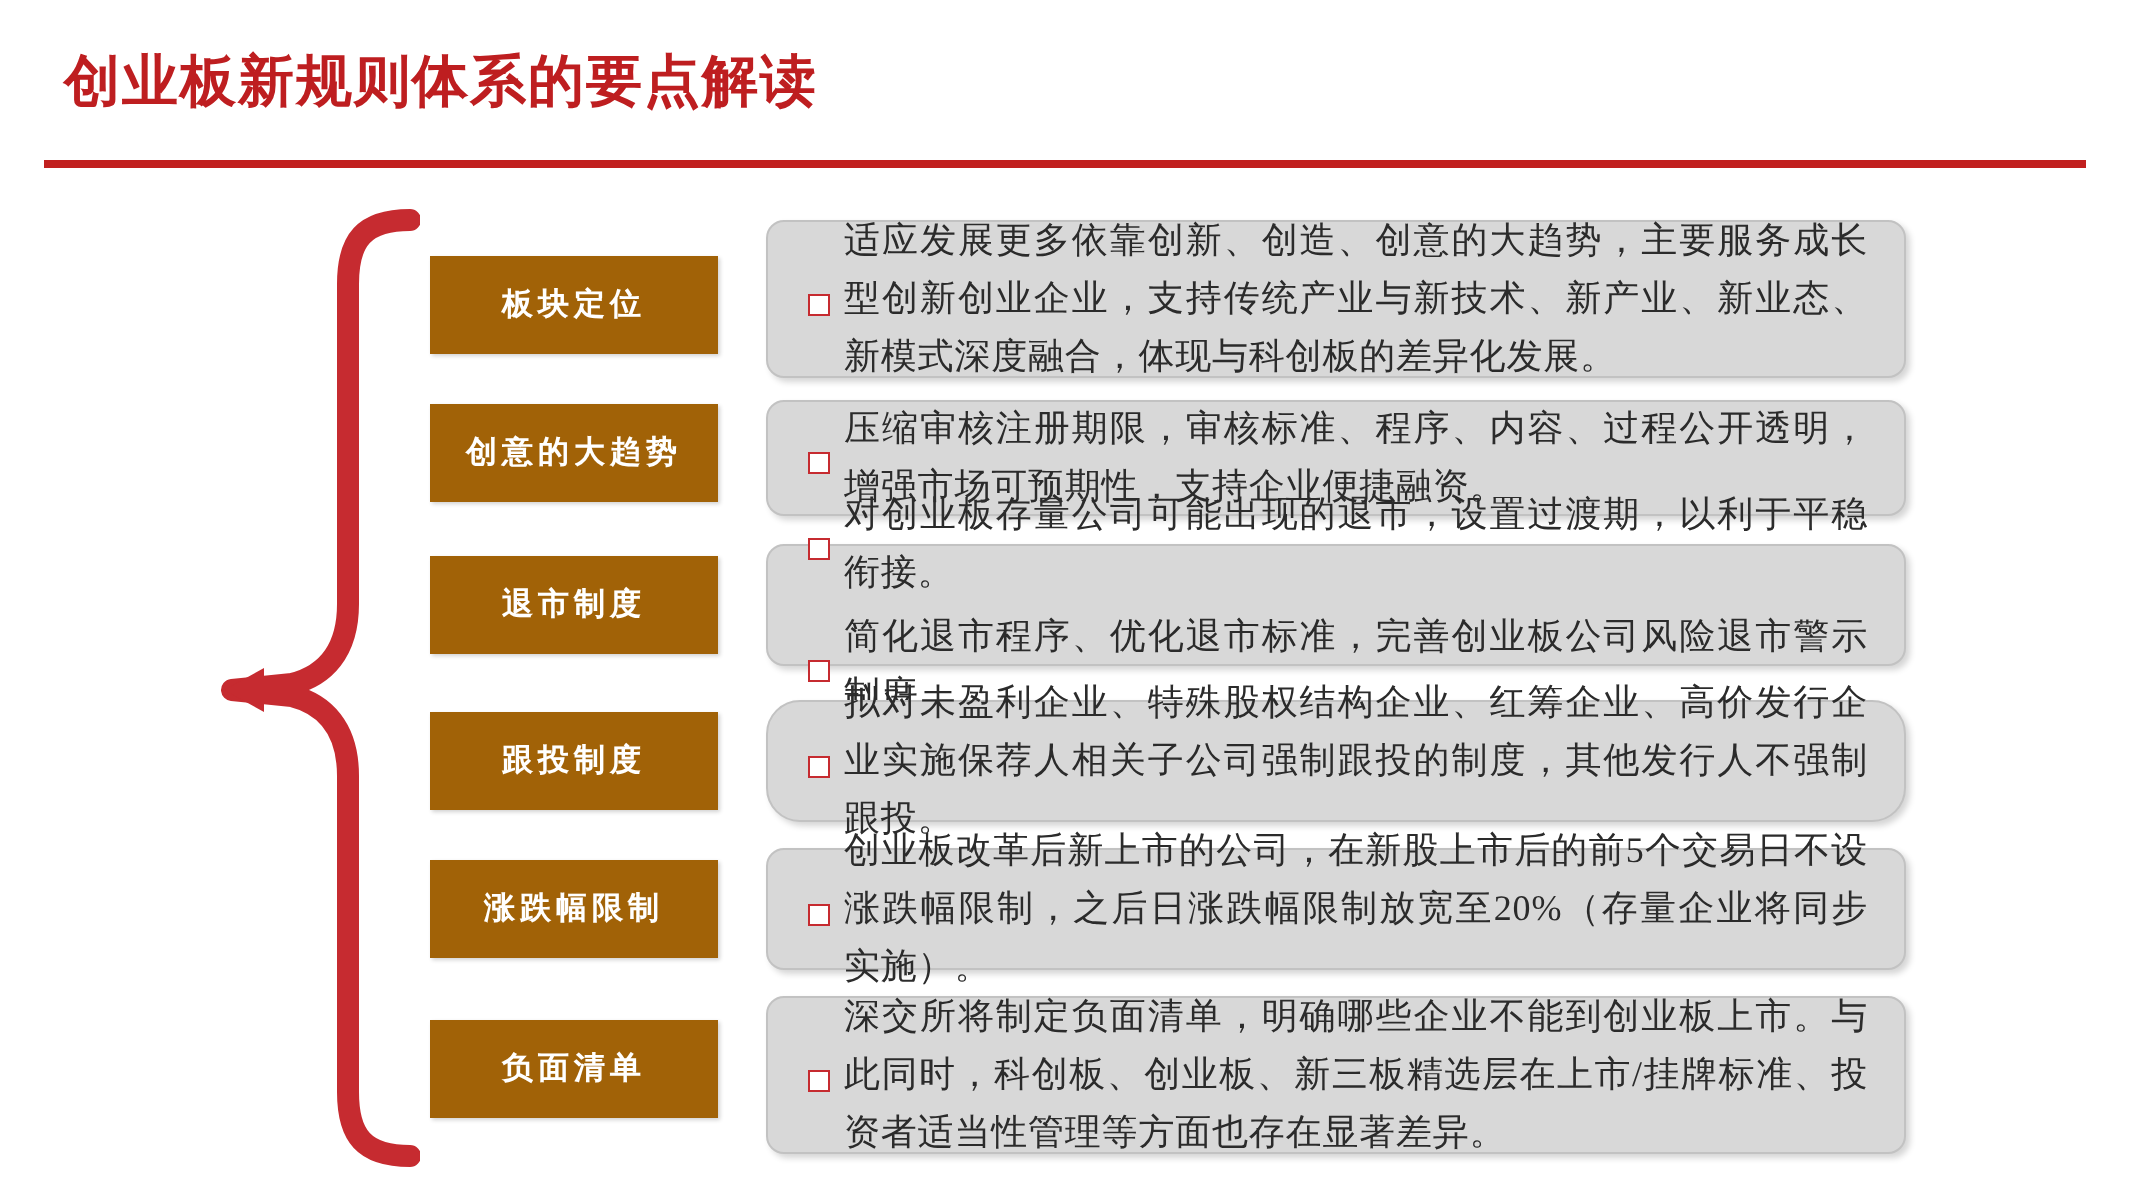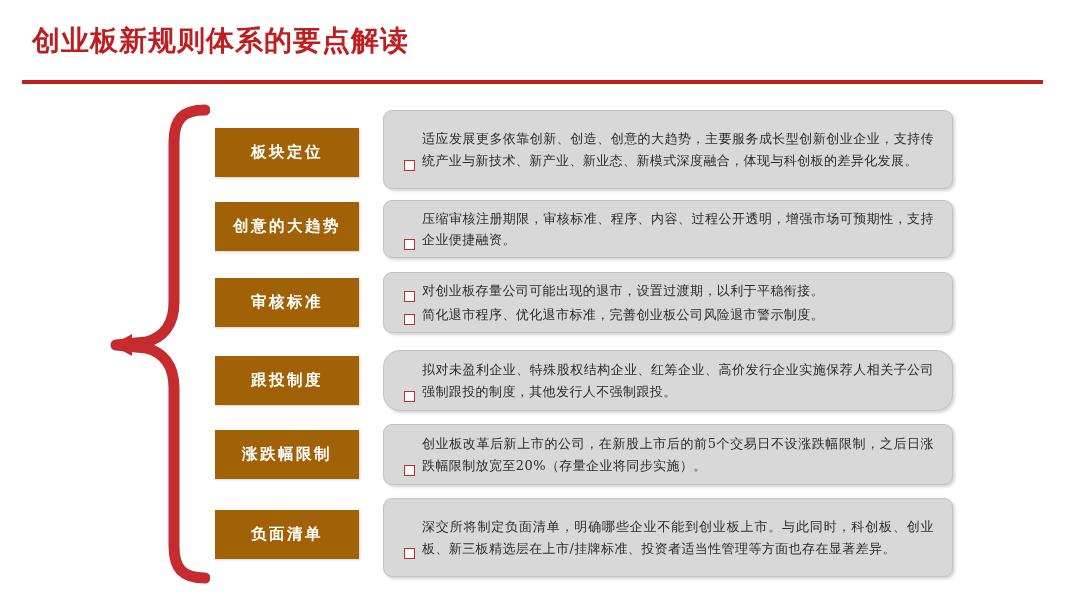--- a/index.html
+++ b/index.html
@@ -76,25 +76,26 @@
     border-radius: 9px;
     box-shadow: 2px 2px 3px rgba(0,0,0,0.17);
     box-sizing: border-box;
     display: flex;
     flex-direction: column;
     justify-content: center;
     padding: 6px 18px 6px 20px;
   }
   .bullet-line {
     display: flex;
-    align-items: flex-end;
-    font-size: 13px;
+    align-items: center;
+    font-size: 18px;
     line-height: 1.62;
     color: #2b2b2b;
     letter-spacing: 0.4px;
+    font-family: Liberation Serif, serif;
   }
   .bullet-line + .bullet-line { margin-top: 2px; }
   .bullet-mark {
     flex: 0 0 auto;
     width: 9px;
     height: 9px;
     border: 1.6px solid #C62B30;
     background: #ffffff;
     margin: 5px 7px 0 0;
   }
@@ -140,21 +141,21 @@
   <div class="label-box" style="top:202px; height:49px;">创意的大趋势</div>
   <div class="content-box" style="top:200px; height:58px;">
     <div class="bullet-line">
       <span class="bullet-mark"></span>
       <span class="bullet-text">压缩审核注册期限，审核标准、程序、内容、过程公开透明，增强市场可预期性，支持企业便捷融资。</span>
     </div>
   </div>
 </div>
 
 <div class="row">
-  <div class="label-box" style="top:278px; height:49px;">审核标准</div>
+  <div class="label-box" style="top:278px; height:49px;">退市制度</div>
   <div class="content-box" style="top:272px; height:61px;">
     <div class="bullet-line">
       <span class="bullet-mark"></span>
       <span class="bullet-text">对创业板存量公司可能出现的退市，设置过渡期，以利于平稳衔接。</span>
     </div>
     <div class="bullet-line">
       <span class="bullet-mark"></span>
       <span class="bullet-text">简化退市程序、优化退市标准，完善创业板公司风险退市警示制度。</span>
     </div>
   </div>

